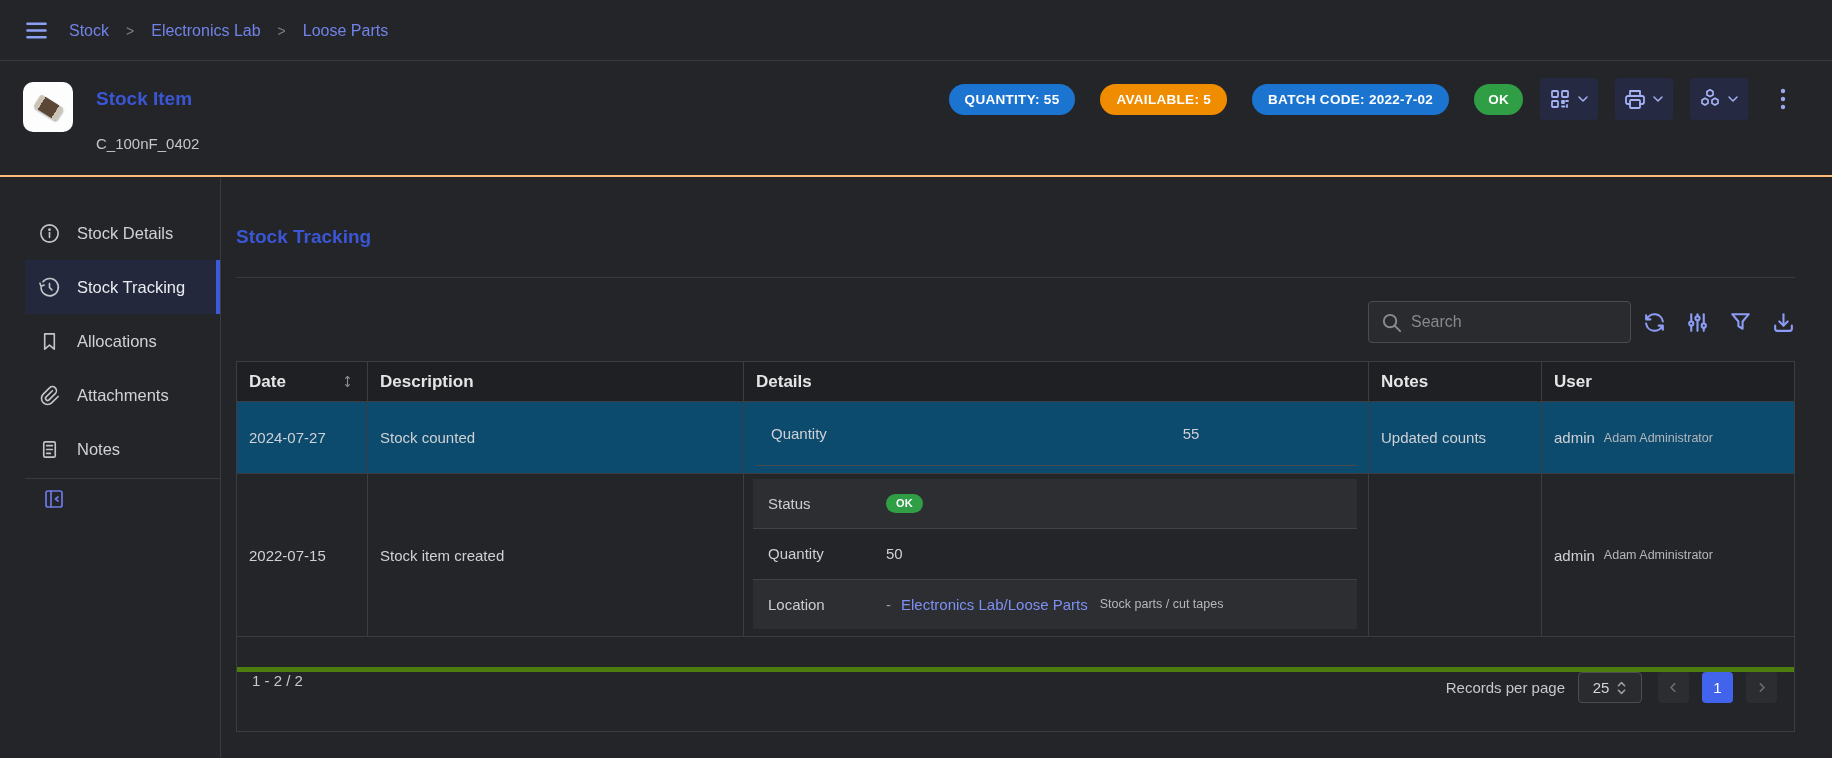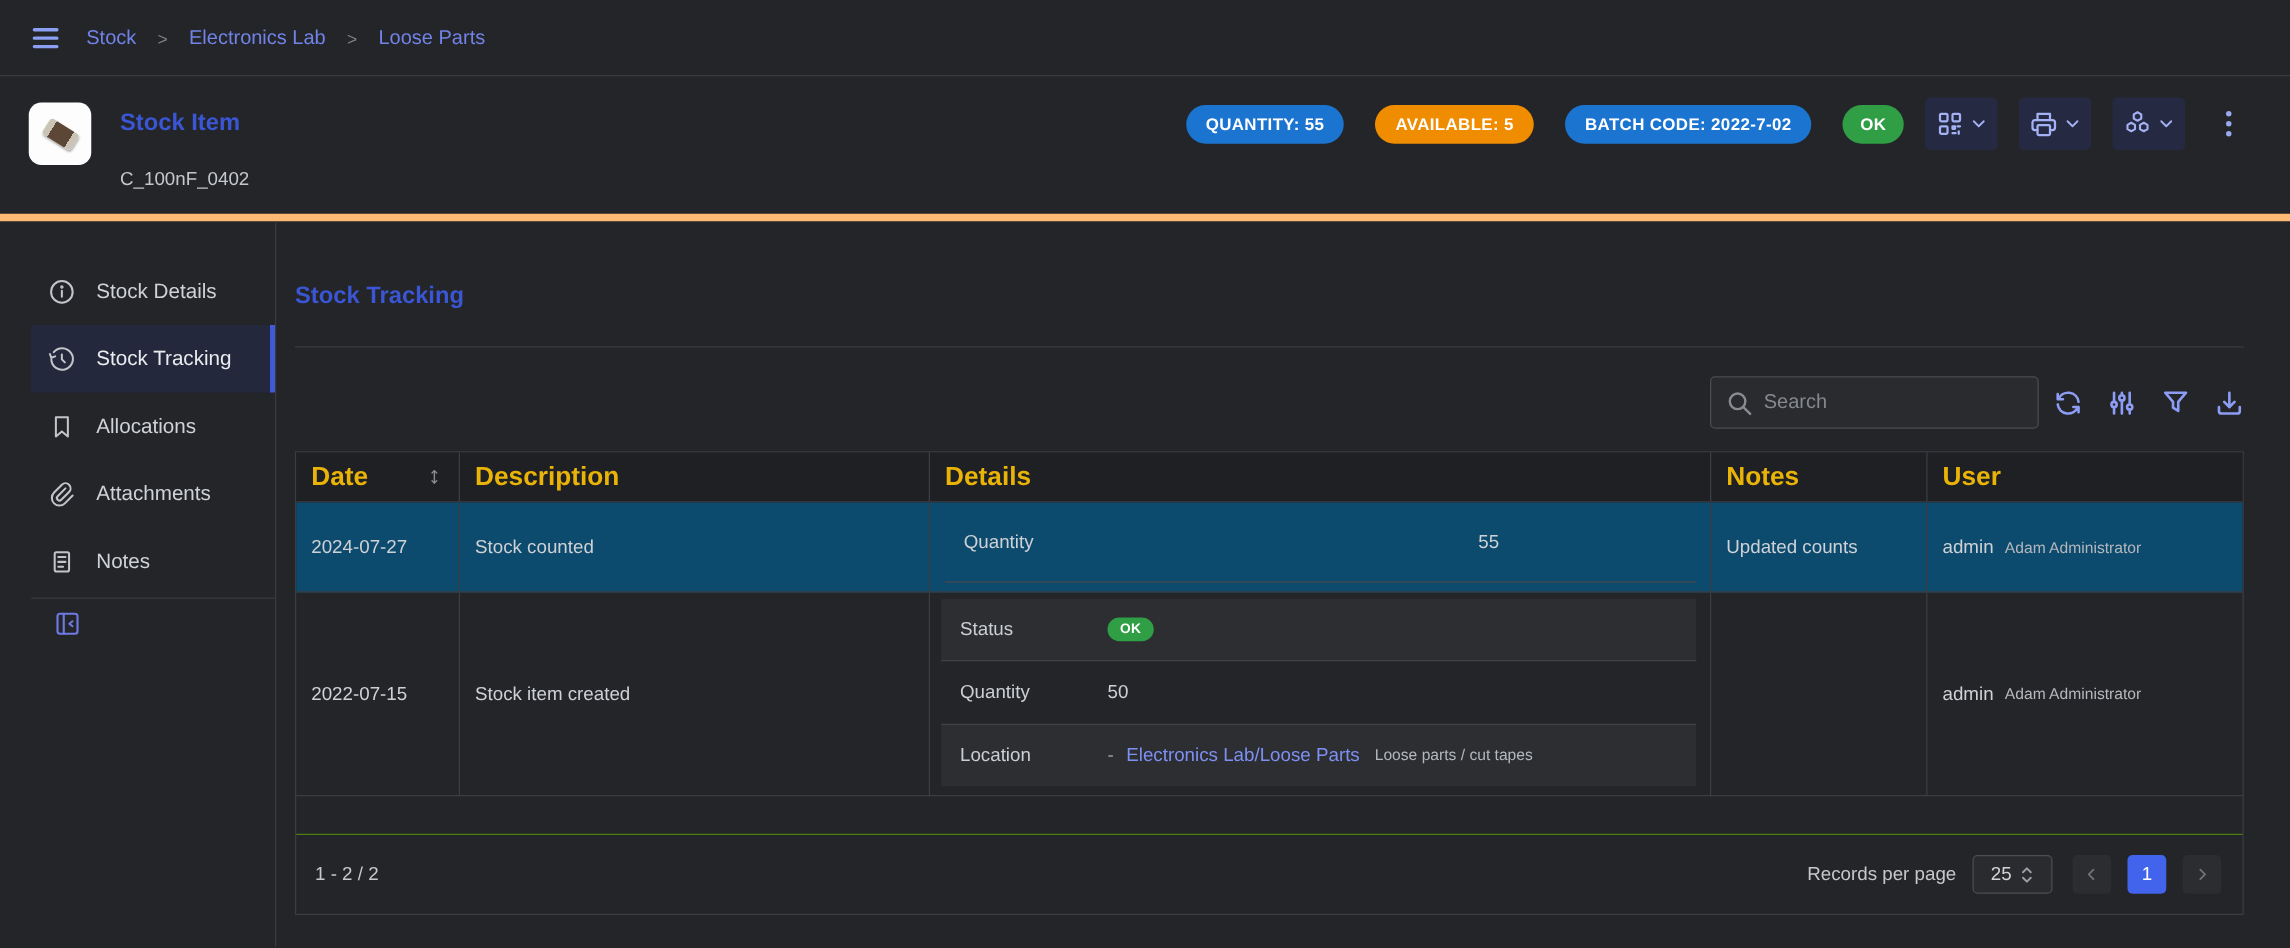--- a/index.html
+++ b/index.html
@@ -14,21 +14,21 @@
   svg { display:block; }
 
   
   .topbar { position:absolute; left:0; top:0; width:1832px; height:61px; border-bottom:1px solid #3a3b3f; }
   .burger { position:absolute; left:23px; top:17px; color:#8ba0f3; cursor:pointer; }
   .crumbs { position:absolute; left:69px; top:0; height:61px; display:flex; align-items:center; gap:17px; font-size:16px; }
   .crumb { color:#7283e8; cursor:pointer;text-align:center; }
   .crumb-sep { color:#7d8085; font-size:14px; }
 
   
-  .pagehead { position:absolute; left:0; top:61px; width:1832px; height:116px; border-bottom:6px solid #fdba74; }
+  .pagehead { position:absolute; left:0; top:61px; width:1832px; height:116px; border-bottom:2px solid #fdba74; }
   .thumb { position:absolute; left:23px; top:21px; width:50px; height:50px; background:#fdfdfd; border-radius:10px; display:flex; align-items:center; justify-content:center; }
   .cap-chip { width:27px; height:15px; transform:rotate(32deg); border-radius:3px;
     background:linear-gradient(90deg,#c9c4b5 0 20%, #5c4736 20% 80%, #c9c4b5 80% 100%);
     box-shadow:1px 1px 2px rgba(0,0,0,.35); }
   .ph-title { position:absolute; left:96px; top:27px; font-size:19px; font-weight:bold; color:#3a56d4; }
   .ph-sub { position:absolute; left:96px; top:74px; font-size:15px; color:#c3c6ca; }
   .head-right { position:absolute; right:40px; top:17px; height:42px; display:flex; align-items:center;gap:12px; }
   .badge { height:31px; display:flex; align-items:center; padding:0 16px; border-radius:16px;
     color:#fff; font-size:13.5px; font-weight:bold; letter-spacing:.3px; margin-left:13px; white-space:nowrap; }
   .badge-blue { background:#1b74cf; }
@@ -62,21 +62,21 @@
   .tool-icons { position:absolute; left:1642px; top:310px; display:flex; gap:18px; color:#8d9df5; }
   .tool-icons .tico { cursor:pointer; }
 
   
   .table { position:absolute; left:236px; top:361px; width:1559px; height:371px;
     border:1px solid #3b3d41; display:flex; flex-direction:column; }
   .grid { display:grid; grid-template-columns:131px 376px 625px 173px 1fr; }
   .cell { border-right:1px solid #3b3d41; display:flex; align-items:center; padding:0 12px; overflow:hidden; }
   .cell:last-child { border-right:none; }
   .t-header { height:40px; background:#1f2024; border-bottom:1px solid #3b3d41; flex:0 0 auto; }
-  .t-header .cell { font-weight:bold; font-size:21px; color:#eab308; }
+  .t-header .cell { font-weight:bold; font-size:17px; color:#e5e5e5; }
   .sort-ico { margin-left:auto; color:#8a8d92; }
   .t-row { font-size:15px; color:#ced1d5; }
   .row1 { height:72px; background:#0c4a6e; border-bottom:1px solid #3b3d41; flex:0 0 auto; }
   .row2 { height:163px; border-bottom:1px solid #3b3d41; flex:0 0 auto; }
   .cell.no-pad { padding:0; align-items:stretch; }
 
   
   .mini1 { margin:0 0 7px 12px; width:601px; border-bottom:1px solid #47494d; display:flex; align-items:center; position:relative; }
   .mini1 .d-label { padding-left:15px; }
   .mini1 .d-value { position:absolute; left:400px; width:70px; text-align:center; }
@@ -87,21 +87,21 @@
   .mrow .d-label { width:133px; padding-left:15px; flex:0 0 auto; color:#cbced2; }
   .ok-sm { background:#2f9e44; color:#fff; font-size:11px; font-weight:bold; letter-spacing:.3px;
     padding:4px 10px; border-radius:11px; line-height:1; }
   .dash { color:#9a9da2; margin-right:10px; }
   .d-link { color:#7e90f2; cursor:pointer; }
   .d-suffix { font-size:12.5px; color:#b4b7bb; margin-left:12px; }
   .user-cell .uname { font-size:15px; color:#ced1d5; }
   .user-cell .ufull { font-size:12.5px; color:#b4b7bb; margin-left:9px; }
 
   .t-gap { flex:1; }
-  .t-footer { flex:0 0 auto; height:64px; border-top:1px solid #4d7c0f; display:flex; align-items:center;
+  .t-footer { flex:0 0 auto; height:64px; border-top:5px solid #4d7c0f; display:flex; align-items:flex-start;
     padding:0 17px 0 15px; font-size:15px; color:#c6c8cb; }
   .foot-right { margin-left:auto; display:flex; align-items:center; gap:13px; }
   .rpp-select { width:64px; height:31px; border:1px solid #4b4d52; border-radius:4px; background:#2a2b2f;
     display:flex; align-items:center; justify-content:center; gap:7px; color:#d2d4d7; cursor:pointer; }
   .rpp-select .sel-chevrons { color:#9a9da2; }
   .pg-btn { width:31px; height:31px; border-radius:4px; background:#2c2d31; color:#6f7277;
     display:flex; align-items:center; justify-content:center; cursor:pointer; }
   .pg-btn.prev { margin-left:3px; }
   .pg-btn.page-active { background:#4263eb; color:#fff; font-size:15px; }
 </style>
@@ -333,21 +333,21 @@
           <span class="ok-sm">OK</span>
         </div>
         <div class="mrow">
           <span class="d-label">Quantity</span>
           <span>50</span>
         </div>
         <div class="mrow lit">
           <span class="d-label">Location</span>
           <span class="dash">-</span>
           <span class="d-link">Electronics Lab/Loose Parts</span>
-          <span class="d-suffix">Loose parts / cut tapes</span>
+          <span class="d-suffix">Stock parts / cut tapes</span>
         </div>
       </div>
     </div>
     <div class="cell"></div>
     <div class="cell user-cell">
       <span class="uname">admin</span>
       <span class="ufull">Adam Administrator</span>
     </div>
   </div>
 

